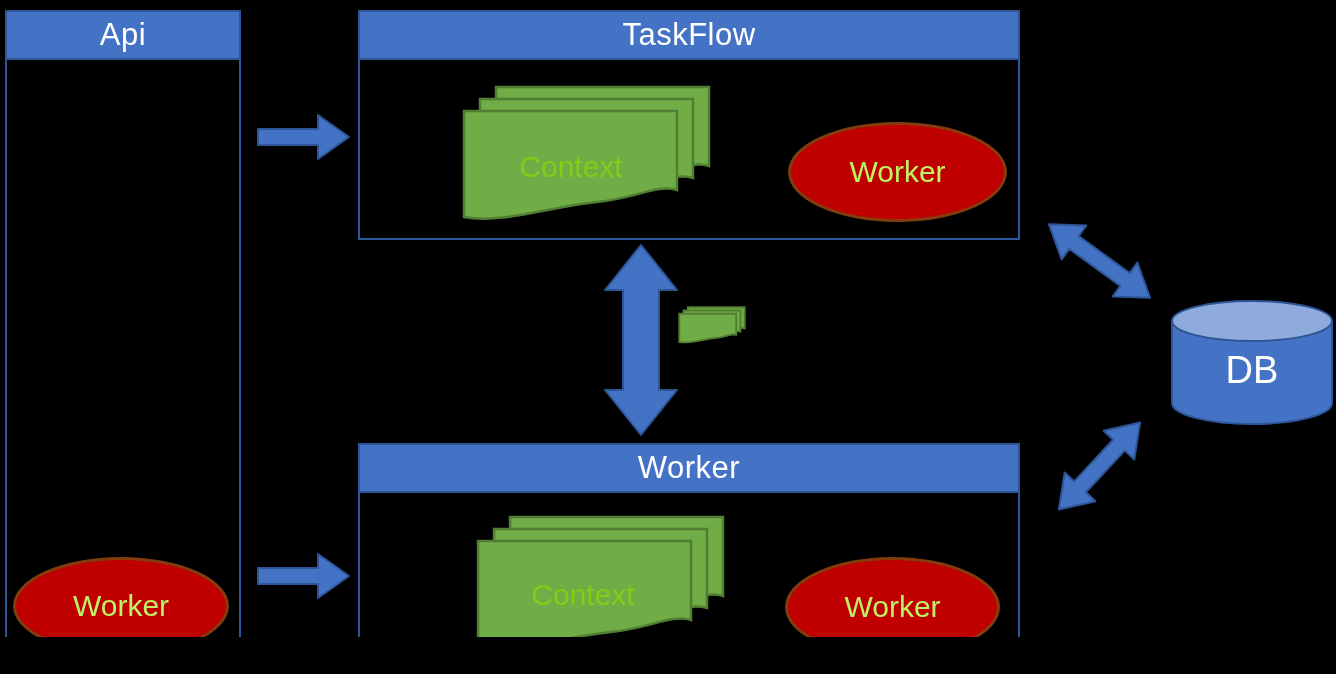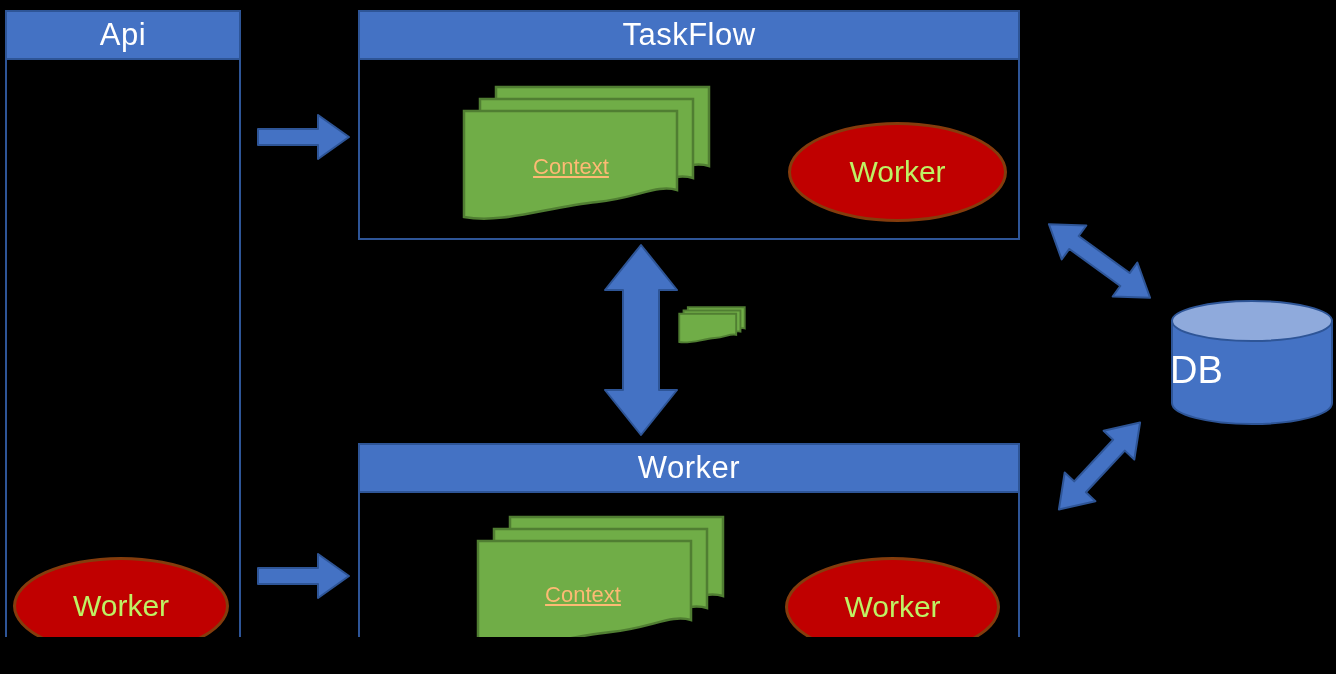--- a/index.html
+++ b/index.html
@@ -29,30 +29,30 @@
   .script-worker{left:425px;top:112px;width:215px;height:100px;}
   
   .multidoc{position:absolute;overflow:visible;}
   .multidoc path{fill:#70ad47;stroke:#507e32;stroke-width:2.5;}
   .multidoc-taskflow{left:103px;top:74px;}
   .multidoc-script{left:117px;top:71px;}
   .multidoc-small{left:679px;top:307px;}
   .multidoc-small path{stroke-width:7;}
   .context-label{
     position:absolute;width:200px;height:36px;text-align:center;
-    color:#fdba74;font-size:22px;line-height:36px;text-decoration:underline;
+    color:#84cc16;font-size:30px;line-height:36px;
   }
   .context-label-taskflow{left:111px;top:137px;}
   .context-label-script{left:123px;top:132px;}
   
   .db-group{position:absolute;left:1170px;top:297px;width:164px;height:130px;}
   .db-group .cyl-body{fill:#4472c4;stroke:#2e5597;stroke-width:2;}
   .db-group .cyl-top{fill:#8faadc;stroke:#2e5597;stroke-width:2;}
   .db-label{
-    position:absolute;left:0;right:0;top:52px;text-align:left;
+    position:absolute;left:0;right:0;top:52px;text-align:center;
     color:#ffffff;font-size:38px;
   }
   
   .arrow{position:absolute;overflow:visible;}
   .arrow polygon{fill:#4472c4;stroke:#2e5597;stroke-width:2;stroke-linejoin:round;}
   .arrow-api-taskflow{left:257px;top:113px;}
   .arrow-api-script{left:257px;top:552px;}
   .arrow-taskflow-script{left:603px;top:244px;}
   .arrow-taskflow-db{left:1036px;top:239px;transform:rotate(36deg);transform-origin:center;}
   .arrow-script-db{left:1039px;top:444px;transform:rotate(-47deg);transform-origin:center;}

